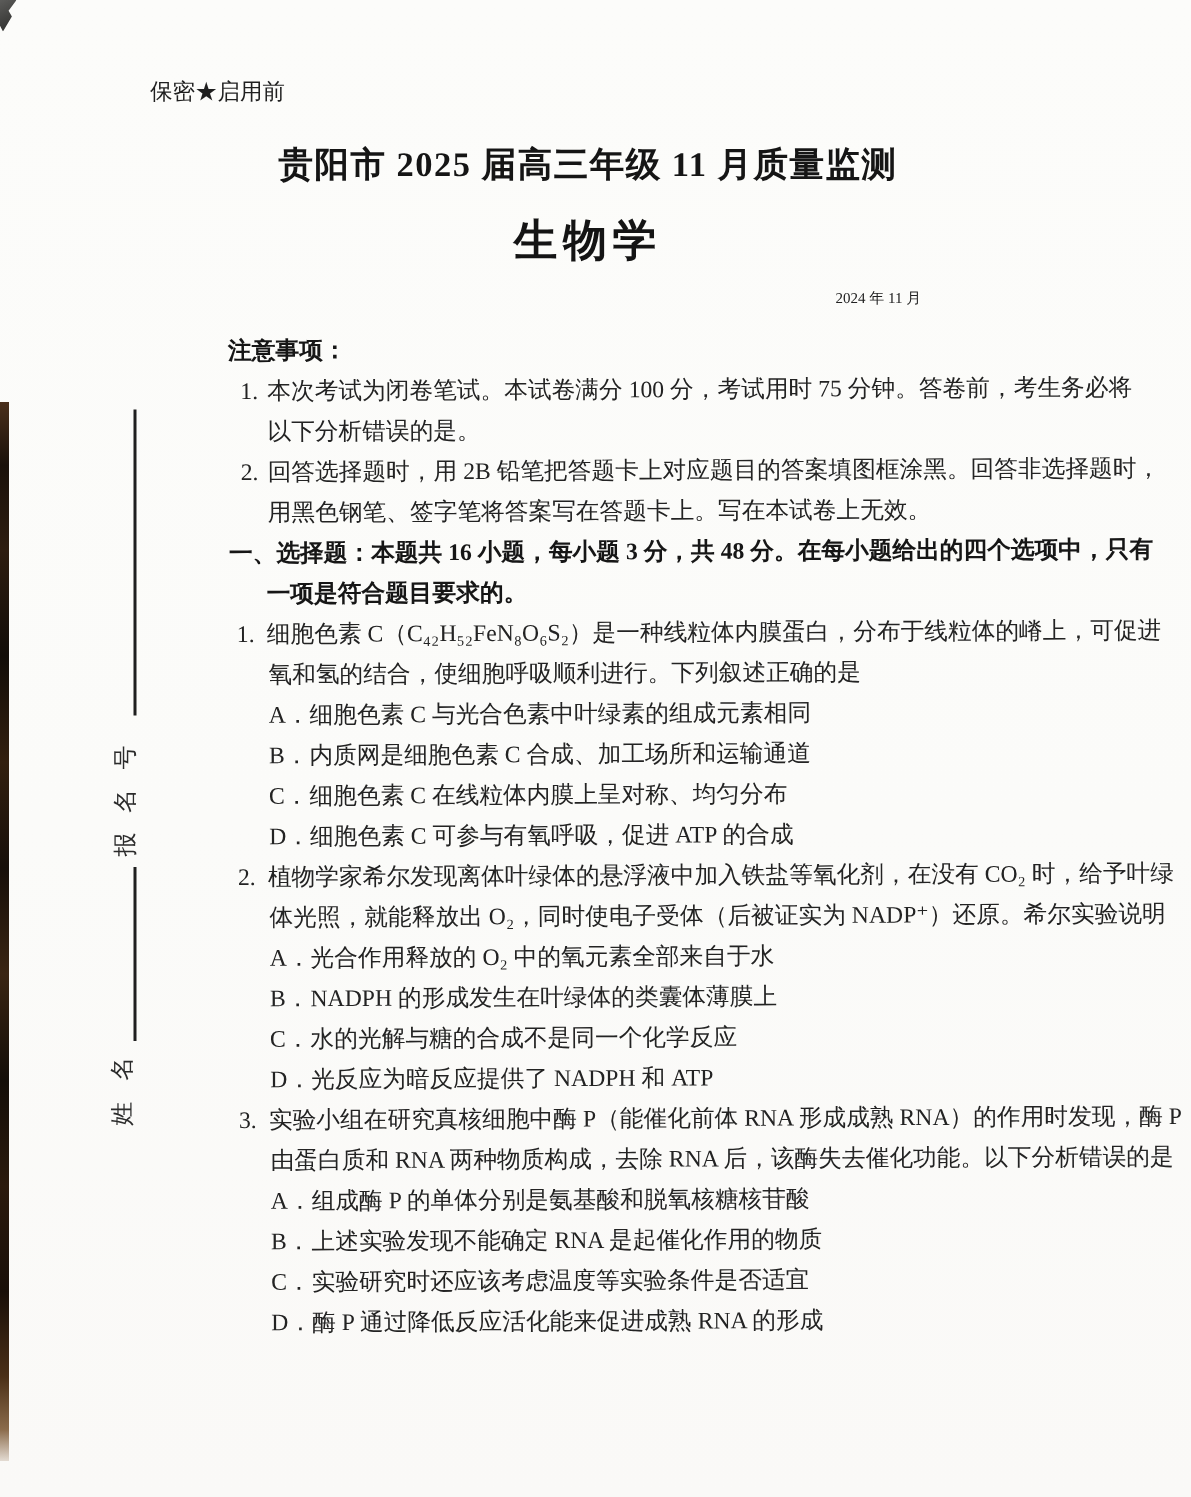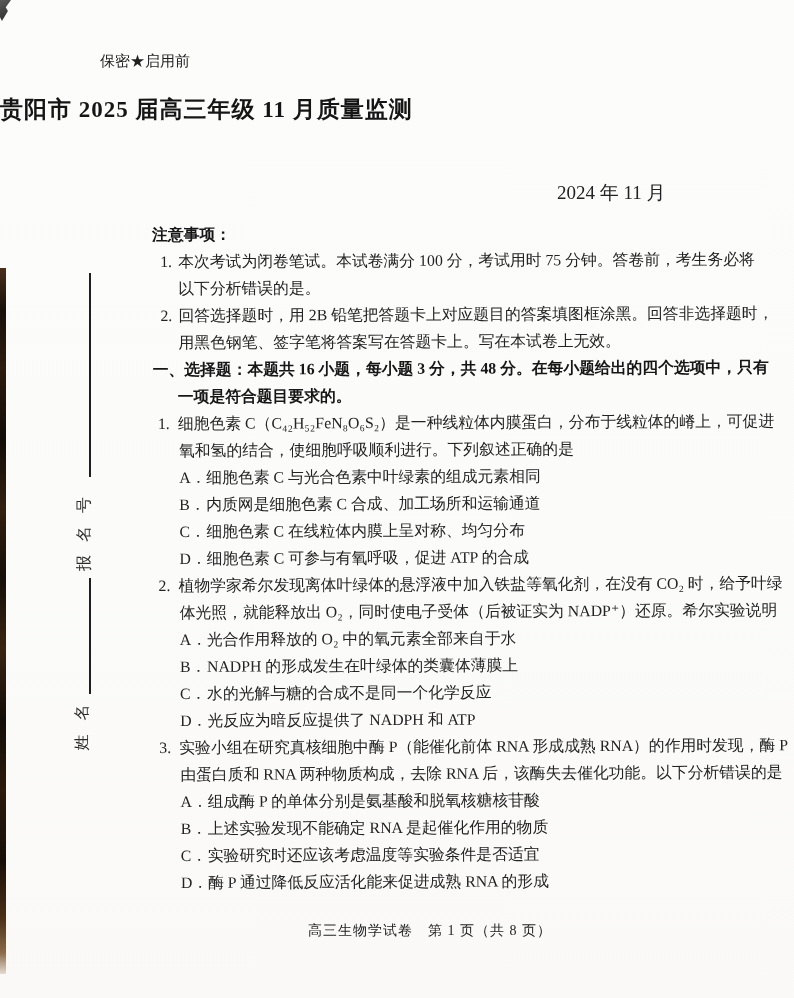--- a/index.html
+++ b/index.html
@@ -60,38 +60,39 @@
   .secrecy {
     position: absolute;
     left: 100px; top: 52px;
     font-size: 15px;
     color: #1f1f1f;
     text-align: center;
   }
   .title {
     position: absolute;
     left: 0; right: 10px; top: 94px;
+    text-align: center;
     font-size: 23px;
     font-weight: bold;
     color: #151515;
     letter-spacing: 1px;
   }
   .subject {
     position: absolute;
     left: 0; right: 10px; top: 141px;
     text-align: center;
     font-size: 29px;
     font-weight: bold;
     color: #141414;
     letter-spacing: 4px;
   }
   .date {
     position: absolute;
-    left: 557px; top: 180px;
-    font-size: 19px;
+    left: 557px; top: 192px;
+    font-size: 10px;
     color: #222;
   }
   
   .content {
     position: absolute;
     left: 152px; top: 221px;
     width: 604px;
     font-size: 15.8px;
     line-height: 27px;
     color: #232323;
@@ -125,20 +126,21 @@
   <div class="corner-mark"></div>
   <div class="edge-strip"></div>
 
   <div class="vline" id="reg-line"></div>
   <div class="vlabel" id="reg-label">报名号</div>
   <div class="vline" id="name-line"></div>
   <div class="vlabel" id="name-label">姓名</div>
 
   <div class="secrecy">保密★启用前</div>
   <div class="title">贵阳市 2025 届高三年级 11 月质量监测</div>
+  <div class="subject">生物学</div>
   <div class="date">2024 年 11 月</div>
 
   <div class="content">
 
     <div class="line bold">注意事项：</div>
 
     <div class="line hang">
       <span class="num">1.</span>
       <span>本次考试为闭卷笔试。本试卷满分 100 分，考试用时 75 分钟。答卷前，考生务必将</span>
     </div>
@@ -212,15 +214,14 @@
     </div>
     <div class="line opt">
       <span class="opt-label">C．</span><span>实验研究时还应该考虑温度等实验条件是否适宜</span>
     </div>
     <div class="line opt">
       <span class="opt-label">D．</span><span>酶 P 通过降低反应活化能来促进成熟 RNA 的形成</span>
     </div>
 
   </div>
 
-  <div class="footer">高三生物学试卷　第 1 页（共 8 页）</div>
 
 </div>
 
 </body></html>

